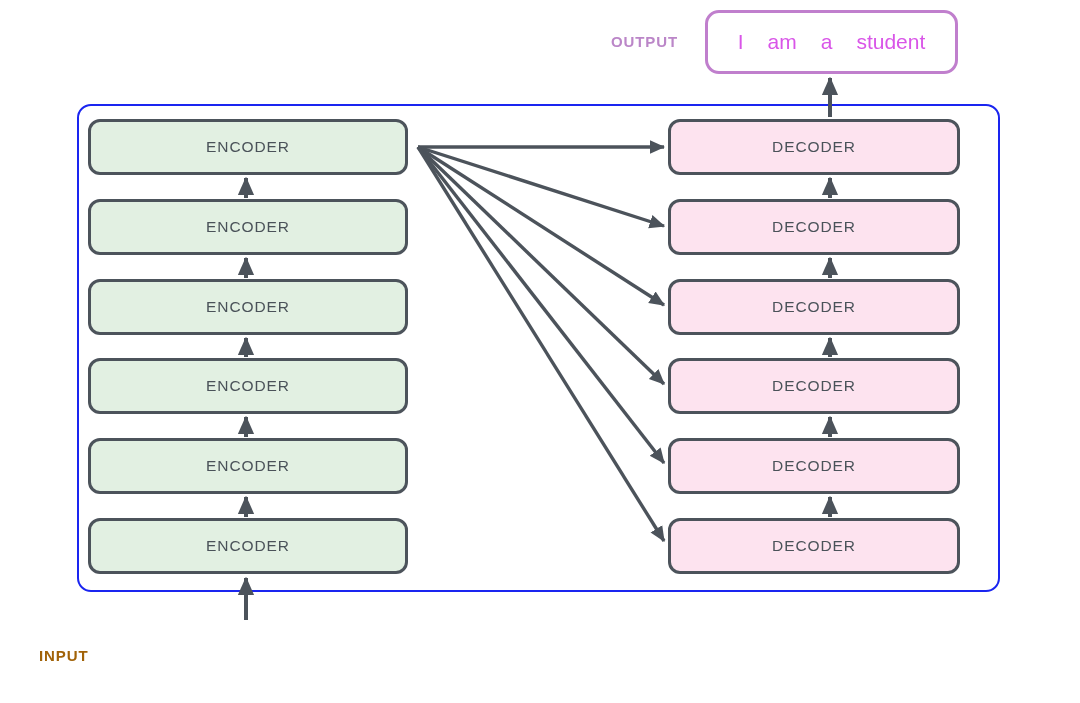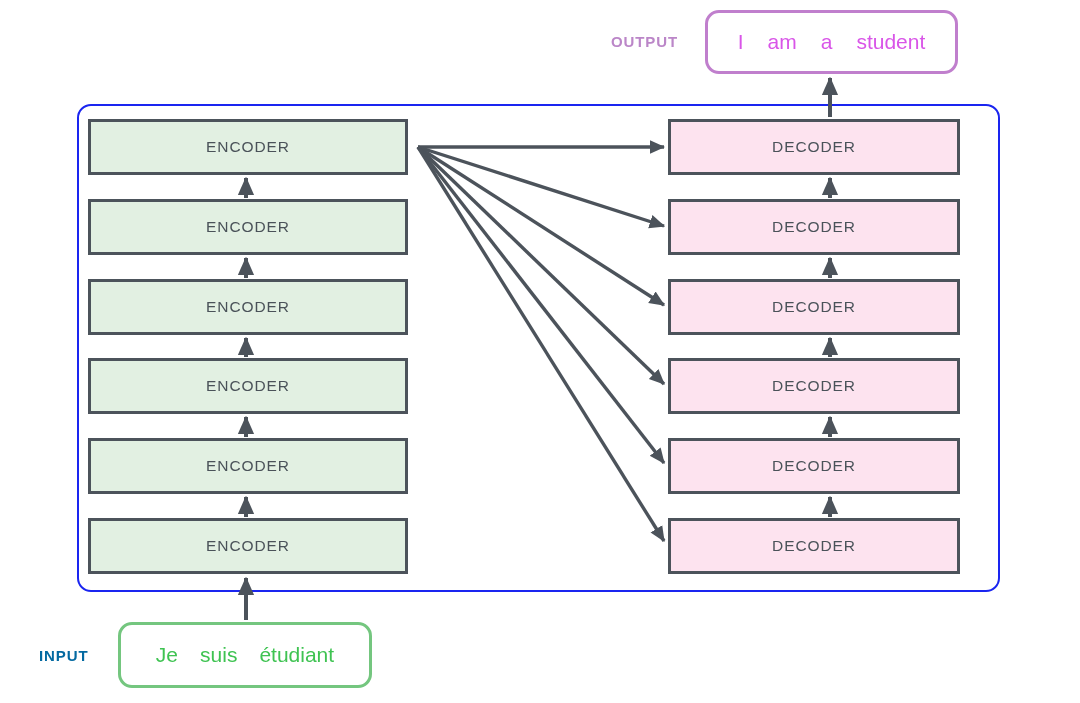--- a/index.html
+++ b/index.html
@@ -35,21 +35,21 @@
     border-radius: 14px;
     box-sizing: border-box;
     background: transparent;
   }
 
   
   .block {
     position: absolute;
     box-sizing: border-box;
     border: 3px solid #4c535b;
-    border-radius: 0;
+    border-radius: 12px;
     display: flex;
     align-items: center;
     justify-content: center;
     font-size: 15.5px;
     letter-spacing: 0.9px;
     color: #4a5259;
     font-weight: 400;
     user-select: none;
   }
   .encoder {
@@ -107,21 +107,21 @@
     font-weight: bold;
   }
   #output-label {
     left: 611px;
     top: 33px;
     color: #bb86c8;
   }
   #input-label {
     left: 39px;
     top: 647px;
-    color: #0369a1;
+    color: #a16207;
   }
 
   svg.overlay {
     position: absolute;
     left: 0;
     top: 0;
     width: 1080px;
     height: 703px;
     pointer-events: none;
   }
@@ -206,21 +206,14 @@
   <div class="io-box" id="output-box">
     <div class="tokens">
       <span>I</span>
       <span>am</span>
       <span>a</span>
       <span>student</span>
     </div>
   </div>
 
   <div class="io-label" id="input-label">INPUT</div>
-  <div class="io-box" id="input-box">
-    <div class="tokens">
-      <span>Je</span>
-      <span>suis</span>
-      <span>étudiant</span>
-    </div>
-  </div>
 
 </div>
 
 </body></html>

